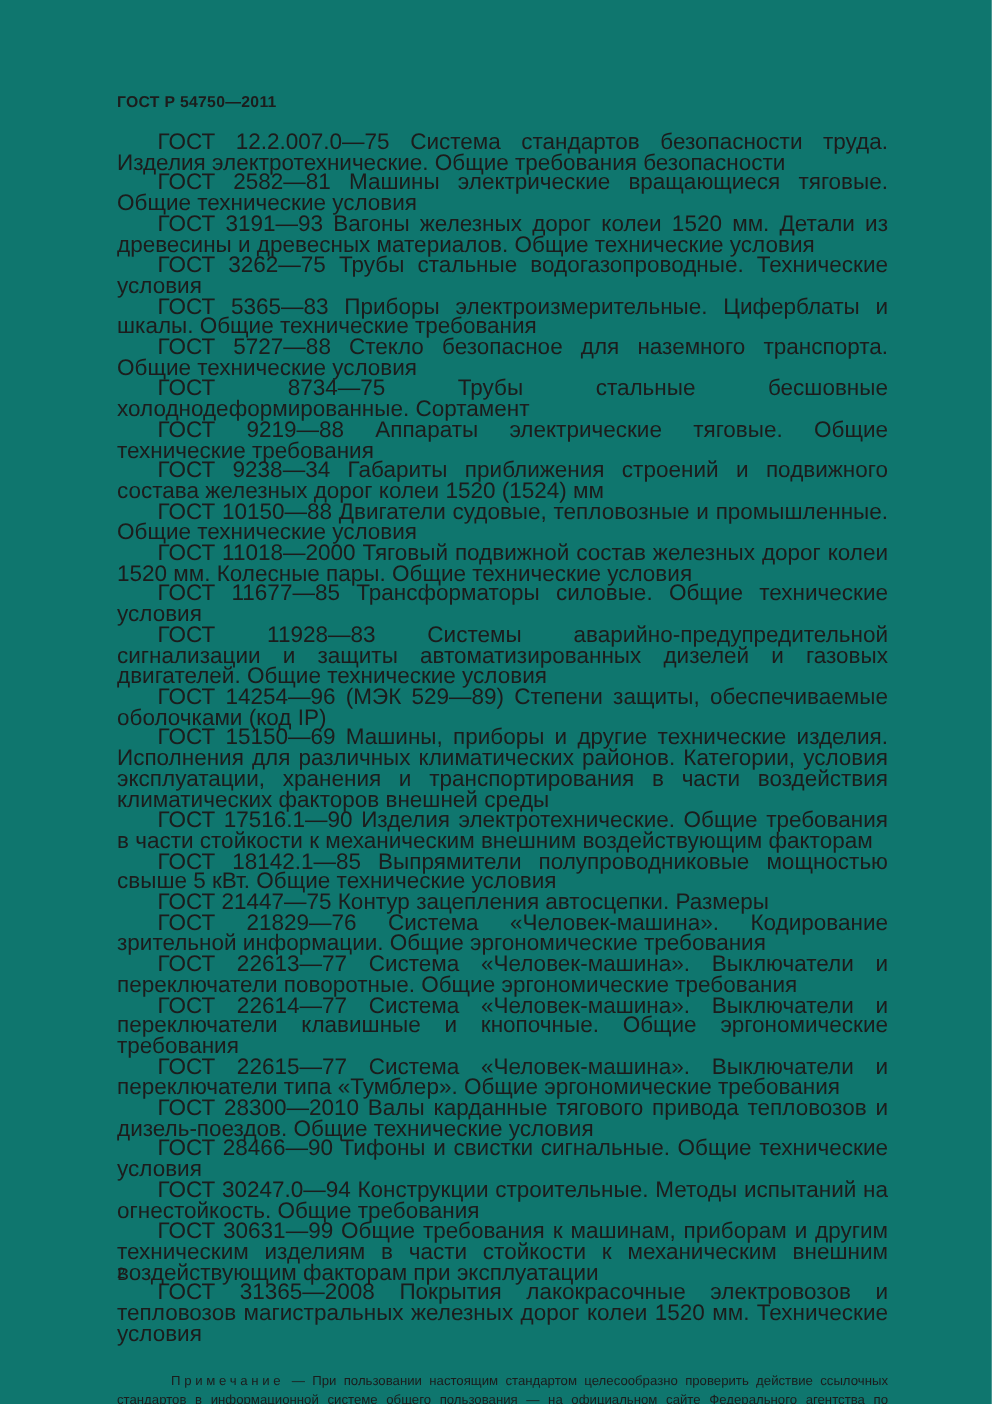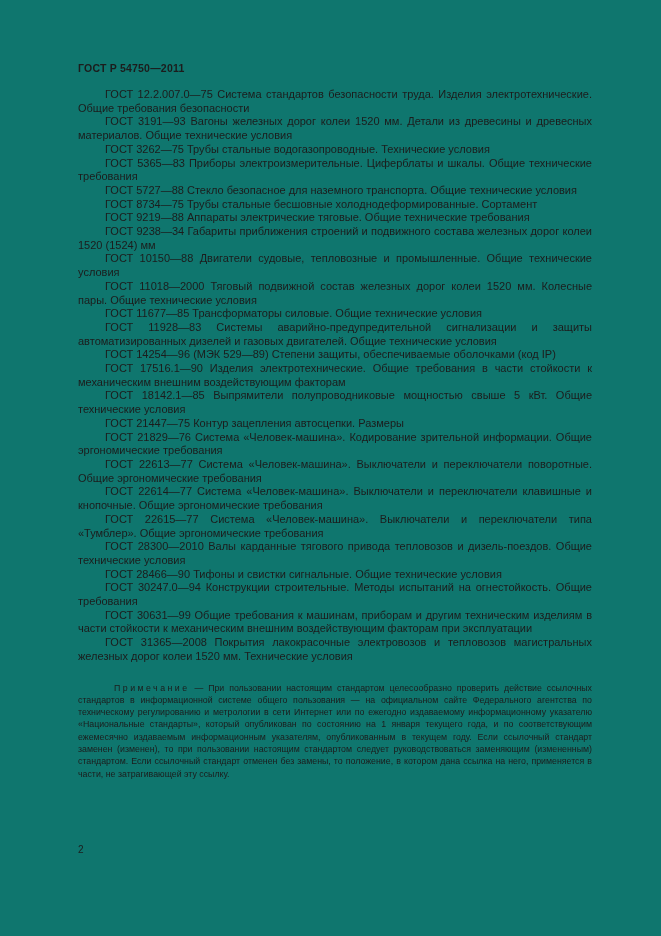--- a/index.html
+++ b/index.html
@@ -24,21 +24,21 @@
     letter-spacing: 0.2px;
   }
   .content {
     position: absolute;
     top: 88px;
     left: 78px;
     width: 514px;
   }
   .standards p {
     margin: 0;
-    font-size: 11px;
+    font-size: 15px;
     line-height: 13.7px;
     text-align: justify;
     text-indent: 27px;
   }
   .note {
     margin-top: 18px;
     font-size: 8.8px;
     line-height: 12.3px;
     text-align: justify;
     text-indent: 36px;
@@ -57,32 +57,34 @@
 <body>
 
 <div class="page">
 
   <div class="doc-header">ГОСТ Р 54750—2011</div>
 
   <div class="content">
 
     <div class="standards">
       <p>ГОСТ 12.2.007.0—75 Система стандартов безопасности труда. Изделия электротехнические. Общие требования безопасности</p>
+      <p>ГОСТ 2582—81 Машины электрические вращающиеся тяговые. Общие технические условия</p>
       <p>ГОСТ 3191—93 Вагоны железных дорог колеи 1520 мм. Детали из древесины и древесных материалов. Общие технические условия</p>
       <p>ГОСТ 3262—75 Трубы стальные водогазопроводные. Технические условия</p>
       <p>ГОСТ 5365—83 Приборы электроизмерительные. Циферблаты и шкалы. Общие технические требования</p>
       <p>ГОСТ 5727—88 Стекло безопасное для наземного транспорта. Общие технические условия</p>
       <p>ГОСТ 8734—75 Трубы стальные бесшовные холоднодеформированные. Сортамент</p>
       <p>ГОСТ 9219—88 Аппараты электрические тяговые. Общие технические требования</p>
       <p>ГОСТ 9238—34 Габариты приближения строений и подвижного состава железных дорог колеи 1520 (1524) мм</p>
       <p>ГОСТ 10150—88 Двигатели судовые, тепловозные и промышленные. Общие технические условия</p>
       <p>ГОСТ 11018—2000 Тяговый подвижной состав железных дорог колеи 1520 мм. Колесные пары. Общие технические условия</p>
       <p>ГОСТ 11677—85 Трансформаторы силовые. Общие технические условия</p>
       <p>ГОСТ 11928—83 Системы аварийно-предупредительной сигнализации и защиты автоматизированных дизелей и газовых двигателей. Общие технические условия</p>
       <p>ГОСТ 14254—96 (МЭК 529—89) Степени защиты, обеспечиваемые оболочками (код IP)</p>
+      <p>ГОСТ 15150—69 Машины, приборы и другие технические изделия. Исполнения для различных климатических районов. Категории, условия эксплуатации, хранения и транспортирования в части воздействия климатических факторов внешней среды</p>
       <p>ГОСТ 17516.1—90 Изделия электротехнические. Общие требования в части стойкости к механическим внешним воздействующим факторам</p>
       <p>ГОСТ 18142.1—85 Выпрямители полупроводниковые мощностью свыше 5 кВт. Общие технические условия</p>
       <p>ГОСТ 21447—75 Контур зацепления автосцепки. Размеры</p>
       <p>ГОСТ 21829—76 Система «Человек-машина». Кодирование зрительной информации. Общие эргономические требования</p>
       <p>ГОСТ 22613—77 Система «Человек-машина». Выключатели и переключатели поворотные. Общие эргономические требования</p>
       <p>ГОСТ 22614—77 Система «Человек-машина». Выключатели и переключатели клавишные и кнопочные. Общие эргономические требования</p>
       <p>ГОСТ 22615—77 Система «Человек-машина». Выключатели и переключатели типа «Тумблер». Общие эргономические требования</p>
       <p>ГОСТ 28300—2010 Валы карданные тягового привода тепловозов и дизель-поездов. Общие технические условия</p>
       <p>ГОСТ 28466—90 Тифоны и свистки сигнальные. Общие технические условия</p>
       <p>ГОСТ 30247.0—94 Конструкции строительные. Методы испытаний на огнестойкость. Общие требования</p>

